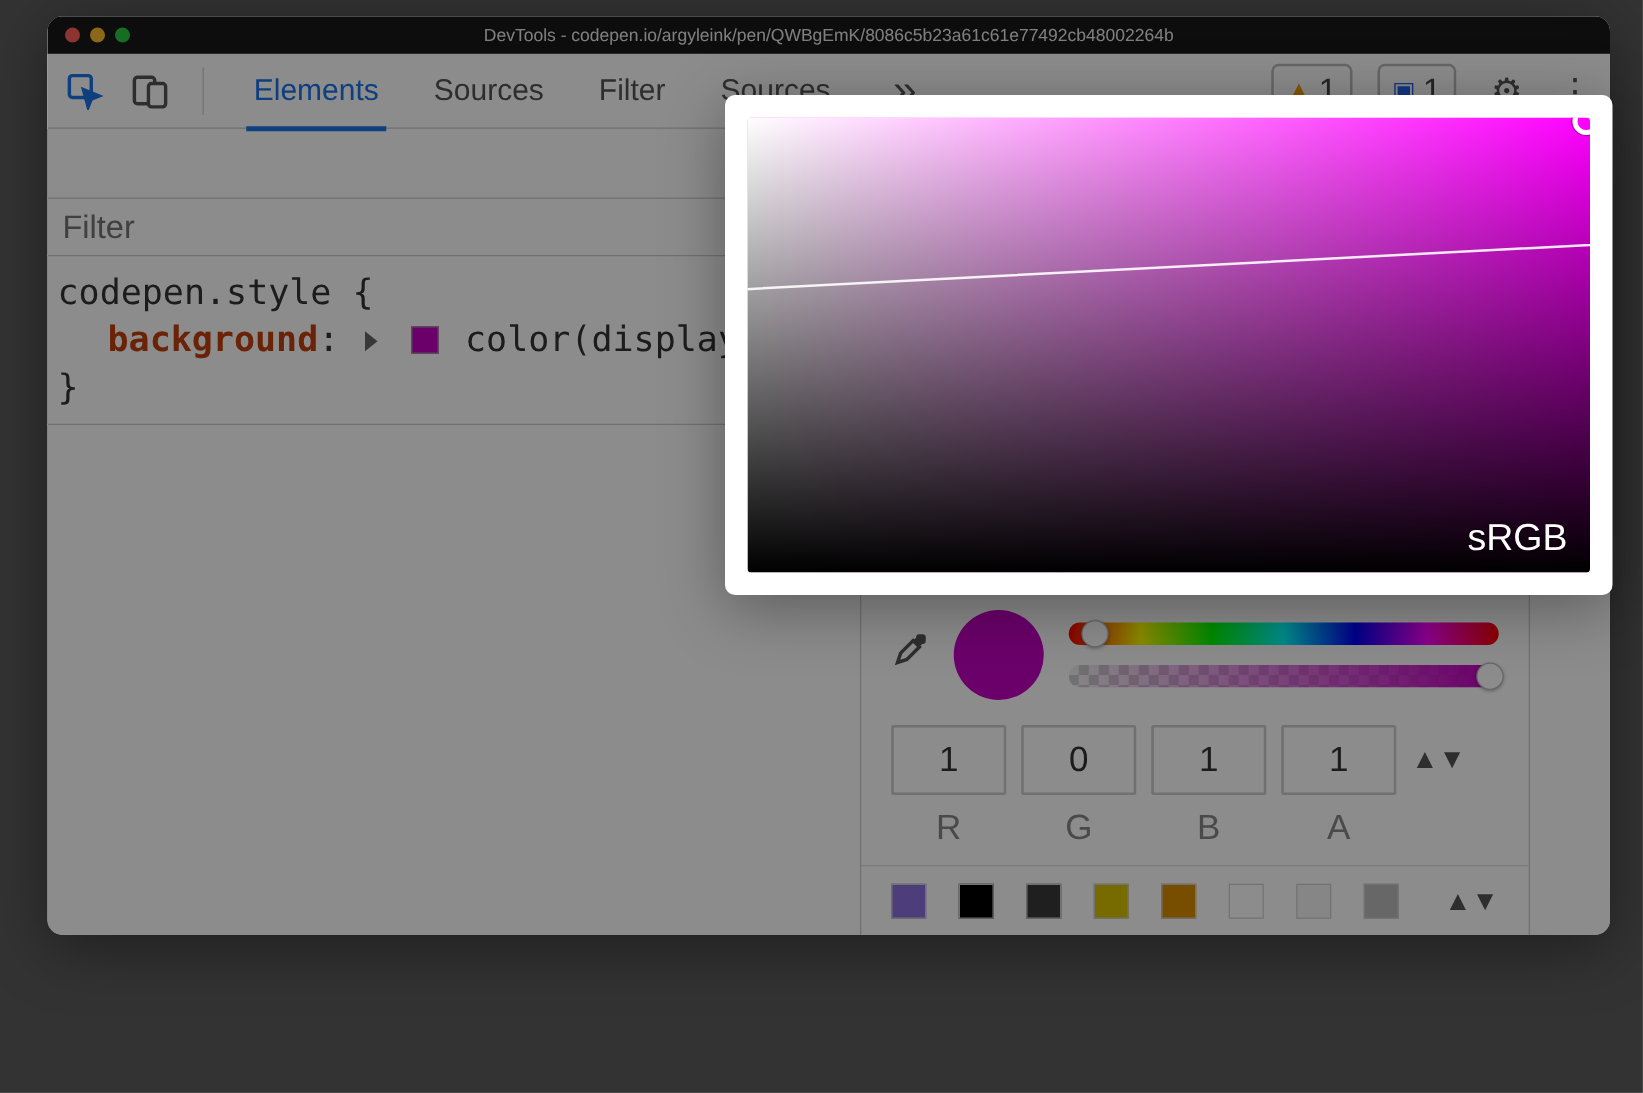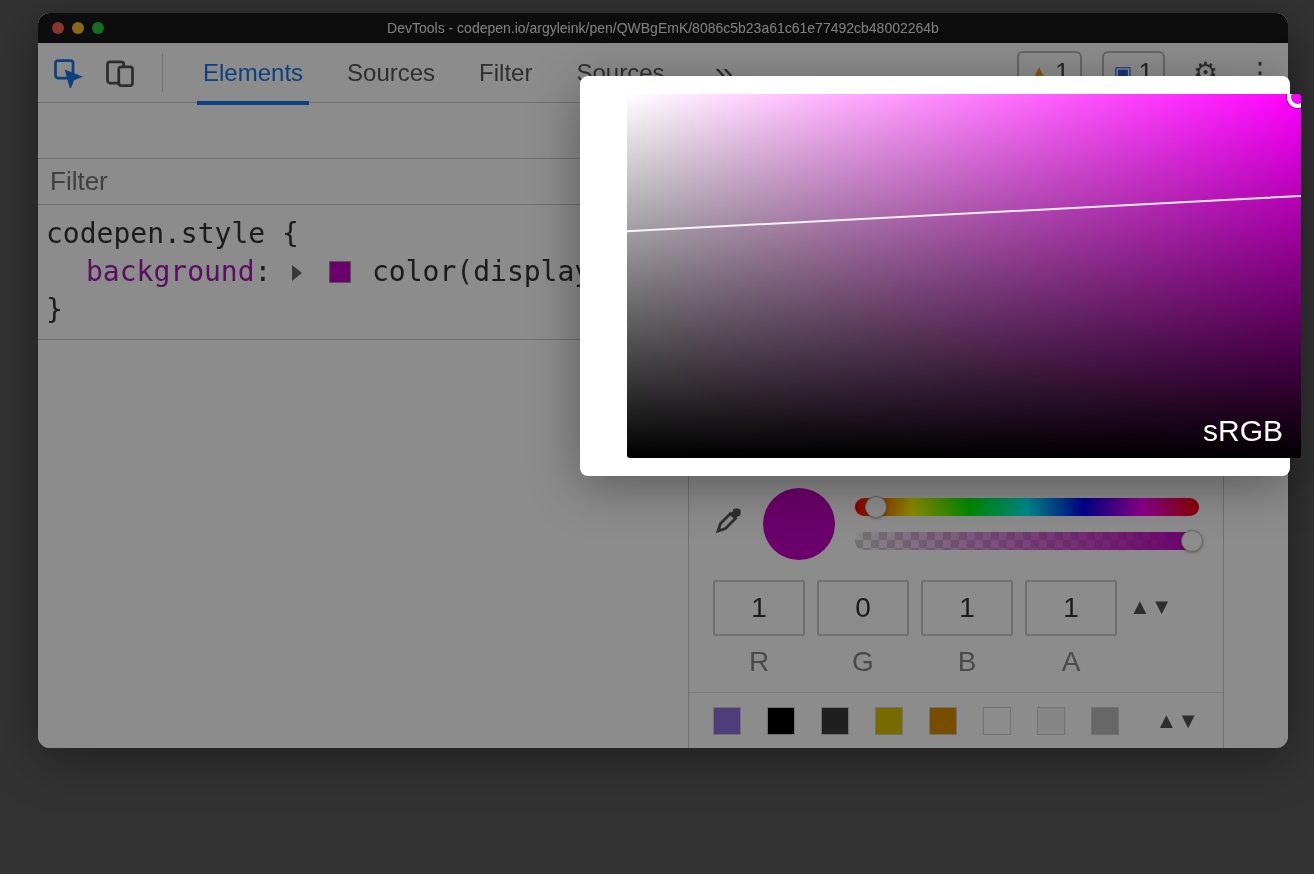--- a/index.html
+++ b/index.html
@@ -87,21 +87,21 @@
   
   .code-area {
     padding: 10px 8px;
     font-family: ui-monospace, Menlo, Consolas, monospace;
     font-size:28px; line-height:38px;
     color:#333;
     border-bottom:1px solid #ccc;
     min-height: 120px;
   }
   .code-sel{color:#333;}
-  .code-prop{color:#a21caf; margin-left:40px;}
+  .code-prop{color:#c2410c; margin-left:40px;font-weight:bold;}
   .swatch-inline{
     display:inline-block; width:22px; height:22px; background:#c400c4;
     border:1px solid #999; vertical-align:-2px; margin:0 4px;
   }
   .tri{display:inline-block; width:0;height:0;border-top:8px solid transparent;border-bottom:8px solid transparent;border-left:10px solid #666; margin:0 6px 0 4px; vertical-align:0;}
 
   
   .picker {
     position:absolute;
     left: 650px; top: 460px;
@@ -167,21 +167,20 @@
   }
   .spectrum{
     position:relative;
     width:100%; height:100%;
     border-radius:3px;
     background:
       linear-gradient(to top,  #000 0%, rgba(0,0,0,0) 100%),
       linear-gradient(to right,#fff 0%, rgba(255,255,255,0) 100%),
       #ff00ff;
     overflow:hidden;
-    margin-left:29px;
   }
   .gamut-line{
     position:absolute;
     width:1200px; height:700px;
     border:2px solid rgba(255,255,255,0.9);
     border-radius:60px;
     left: -260px; top: -580px;
     transform: rotate(-3deg);
     pointer-events:none;
   }

